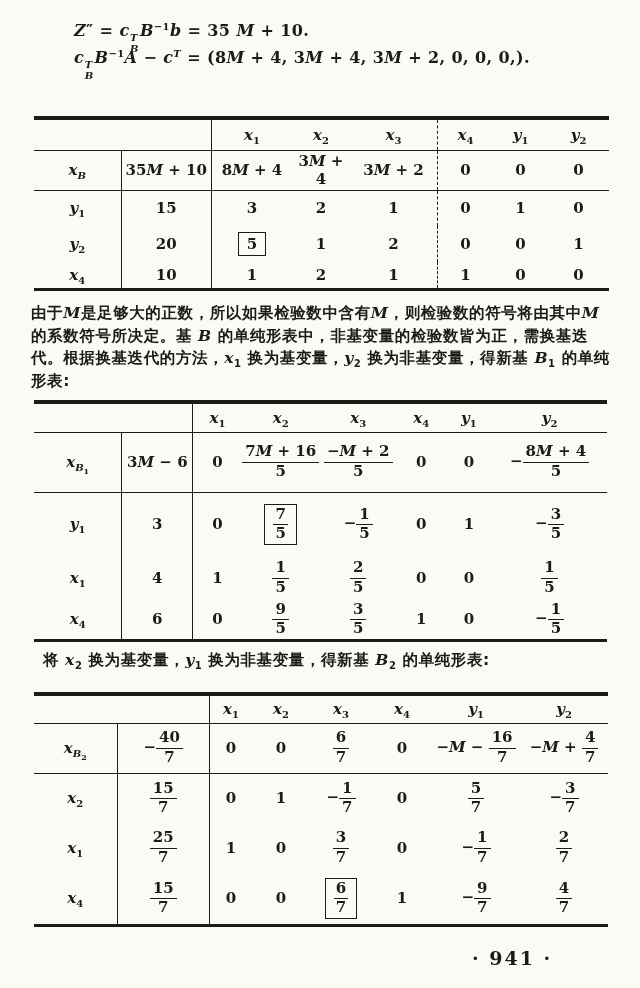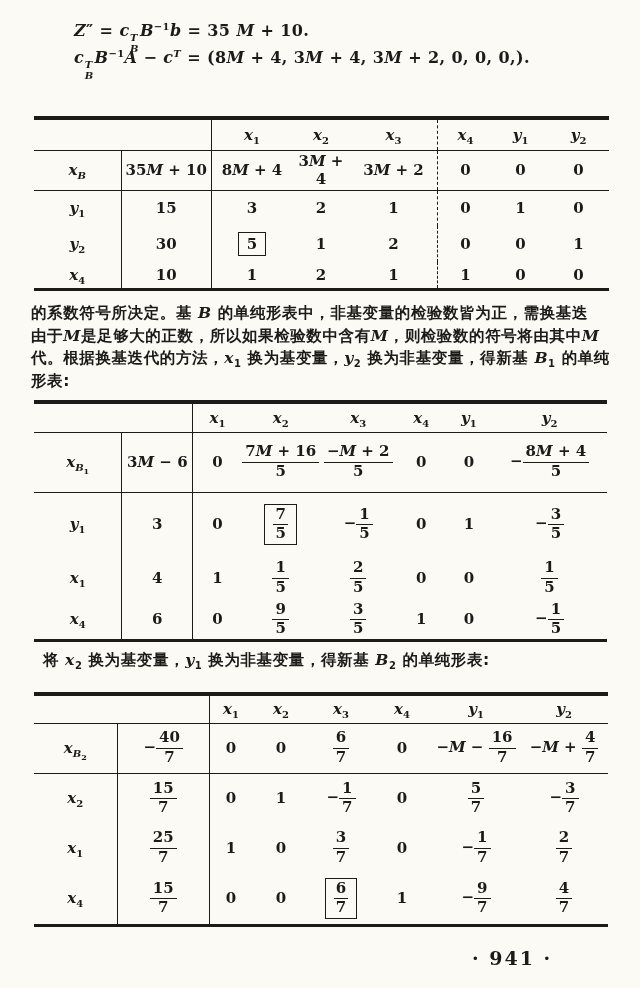--- a/index.html
+++ b/index.html
@@ -121,21 +121,21 @@
             <td class="c1"><span class="math">15</span></td>
             <td class="c2"><span class="math">3</span></td>
             <td class="c3"><span class="math">2</span></td>
             <td class="c4"><span class="math">1</span></td>
             <td class="c5"><span class="math">0</span></td>
             <td class="c6"><span class="math">1</span></td>
             <td class="c7"><span class="math">0</span></td>
           </tr>
           <tr>
             <td class="c0"><span class="math"><i>y</i><sub>2</sub></span></td>
-            <td class="c1"><span class="math">30</span></td>
+            <td class="c1"><span class="math">20</span></td>
             <td class="c2"><span class="math"><span class="boxed">5</span></span></td>
             <td class="c3"><span class="math">1</span></td>
             <td class="c4"><span class="math">2</span></td>
             <td class="c5"><span class="math">0</span></td>
             <td class="c6"><span class="math">0</span></td>
             <td class="c7"><span class="math">1</span></td>
           </tr>
           <tr>
             <td class="c0"><span class="math"><i>x</i><sub>4</sub></span></td>
             <td class="c1"><span class="math">10</span></td>
@@ -144,22 +144,22 @@
             <td class="c4"><span class="math">1</span></td>
             <td class="c5"><span class="math">1</span></td>
             <td class="c6"><span class="math">0</span></td>
             <td class="c7"><span class="math">0</span></td>
           </tr>
         </tbody>
       </table>
     </div>
 
   <div class="para p1">
+      <div class="pline">由于<i>M</i>是足够大的正数，所以如果检验数中含有<i>M</i>，则检验数的符号将由其中<i>M</i></div>
       <div class="pline">的系数符号所决定。基 <i>B</i> 的单纯形表中，非基变量的检验数皆为正，需换基迭</div>
-      <div class="pline">由于<i>M</i>是足够大的正数，所以如果检验数中含有<i>M</i>，则检验数的符号将由其中<i>M</i></div>
       <div class="pline">代。根据换基迭代的方法，<i>x</i><sub>1</sub> 换为基变量，<i>y</i><sub>2</sub> 换为非基变量，得新基 <i>B</i><sub>1</sub> 的单纯</div>
       <div class="pline">形表:</div>
     </div>
 
   <div class="tblbox t2">
       <table class="simplex">
         <tbody>
           <tr class="hdr">
             <td class="c0"><span class="math"></span></td>
             <td class="c1"><span class="math"></span></td>

